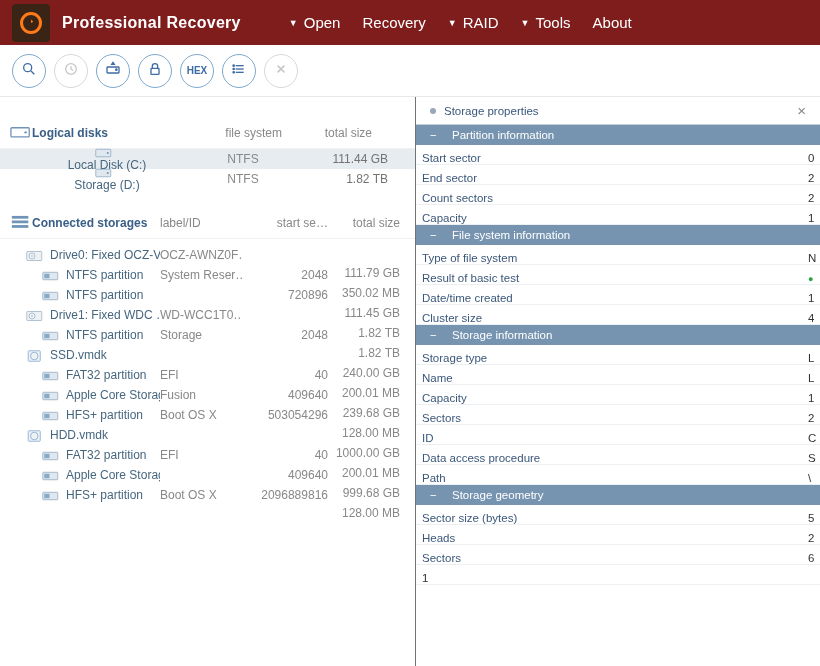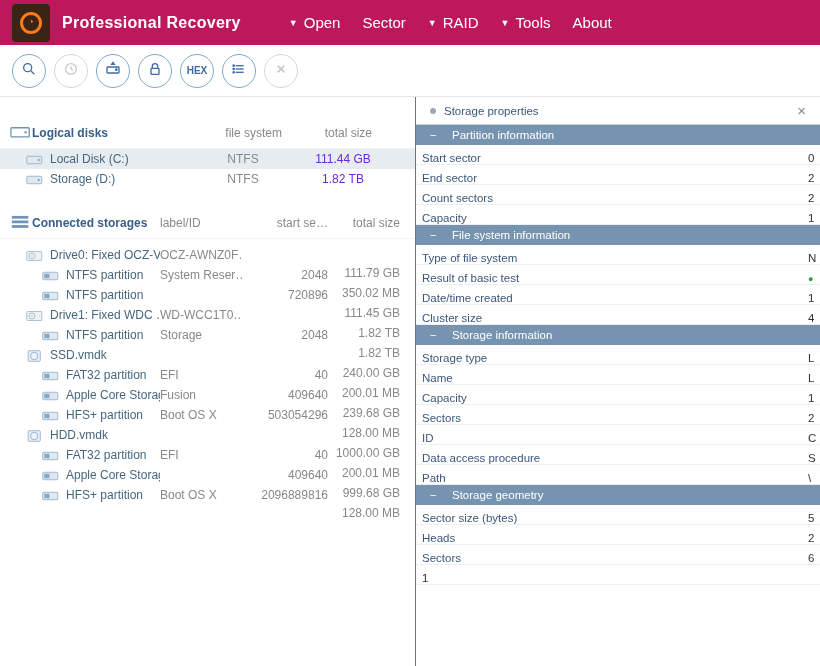--- a/index.html
+++ b/index.html
@@ -1,17 +1,17 @@
 <!DOCTYPE html>
 <html><head>
 <meta charset="utf-8">
 <style>
 *{margin:0;padding:0;box-sizing:border-box;font-family:"Segoe UI",Tahoma,sans-serif;}
 html,body{width:820px;height:666px;overflow:hidden;background:#fff;}
-.topbar{height:45px;background:#be185d;display:flex;align-items:center;padding-left:12px;color:#fff;font-size:16px;}
+.topbar{height:45px;background:#7f1d1d;display:flex;align-items:center;padding-left:12px;color:#fff;font-size:16px;}
 .logo-box{width:38px;height:38px;background:#3a2416;border-radius:4px;display:flex;align-items:center;justify-content:center;margin-right:12px;position:relative;}
 .logo-inner{width:22px;height:22px;border:3px solid #ff7b1a;border-radius:50%;display:flex;align-items:center;justify-content:center;font-size:11px;color:#ff7b1a;font-weight:bold;}
 .logo-inner svg{width:14px;height:14px;}
 .app-title{font-weight:600;letter-spacing:.3px;}
 .menu{display:flex;margin-left:48px;gap:22px;align-items:center;}
 .menu-item{display:flex;align-items:center;cursor:pointer;font-size:15px;}
 .menu-caret{font-size:9px;margin-right:6px;color:#fff;}
 .toolbar{height:52px;background:#fff;border-bottom:1px solid #e8e8ea;display:flex;align-items:center;padding-left:12px;gap:8px;}
 .tool-btn{width:34px;height:34px;border:1.5px solid #7ea9cd;border-radius:50%;display:flex;align-items:center;justify-content:center;color:#3e6ca4;cursor:pointer;background:#fff;font-size:13px;}
 .tool-btn.disabled{border-color:#d8d8d8;color:#c8c8c8;}
@@ -22,23 +22,23 @@
 .section-header{display:flex;align-items:center;height:32px;font-size:12px;color:#3a6088;padding:0 10px;border-bottom:1px solid #f2f2f2;}
 .section-header .icon-hold{width:22px;display:flex;align-items:center;}
 .section-header .title{width:140px;font-weight:600;}
 .section-header .col{color:#888;font-weight:400;}
 .col-fs{width:110px;}
 .col-size{width:70px;text-align:right;}
 .tree{font-size:12px;color:#46667f;}
 .row{display:flex;align-items:center;height:20px;padding:0 10px;cursor:pointer;}
 .row.selected{background:#e7ecf0;}
 .cell-name{display:flex;align-items:center;overflow:hidden;white-space:nowrap;}
-.ld .cell-name{width:178px;}
+.ld .cell-name{width:178px;flex-direction:column;}
 .ld .cell-fs{width:110px;color:#888;text-align:center;}
-.ld .cell-size{width:90px;text-align:center;color:#6d28d9;}
+.ld .cell-size{width:90px;text-align:right;color:#737373;}
 .cs .cell-name{width:150px;}
 .cs .cell-label{width:82px;color:#888;overflow:hidden;white-space:nowrap;}
 .cs .cell-start{width:86px;color:#888;text-align:right;}
 .cs .cell-size{width:72px;color:#888;text-align:right;margin-top:36px;}
 .indent1{padding-left:16px;}
 .indent2{padding-left:32px;}
 .disk-icon{width:18px;height:12px;margin-right:6px;display:inline-block;position:relative;}
 .disk-icon svg{width:18px;height:14px;}
 .props-tab{height:28px;border-bottom:1px solid #c5cfd9;display:flex;align-items:center;padding-left:14px;font-size:11.5px;color:#3b577a;}
 .props-tab .dot{width:6px;height:6px;background:#98a8b8;border-radius:50%;margin-right:8px;}
@@ -60,21 +60,21 @@
         </svg>
       </div>
   </div>
   <div class="app-title">Professional Recovery</div>
   <div class="menu" id="menu">
       <div class="menu-item">
         <span class="menu-caret">▼</span>
         <span>Open</span>
       </div>
       <div class="menu-item">
-        <span>Sector</span>
+        <span>Recovery</span>
       </div>
       <div class="menu-item">
         <span class="menu-caret">▼</span>
         <span>RAID</span>
       </div>
       <div class="menu-item">
         <span class="menu-caret">▼</span>
         <span>Tools</span>
       </div>
       <div class="menu-item">

